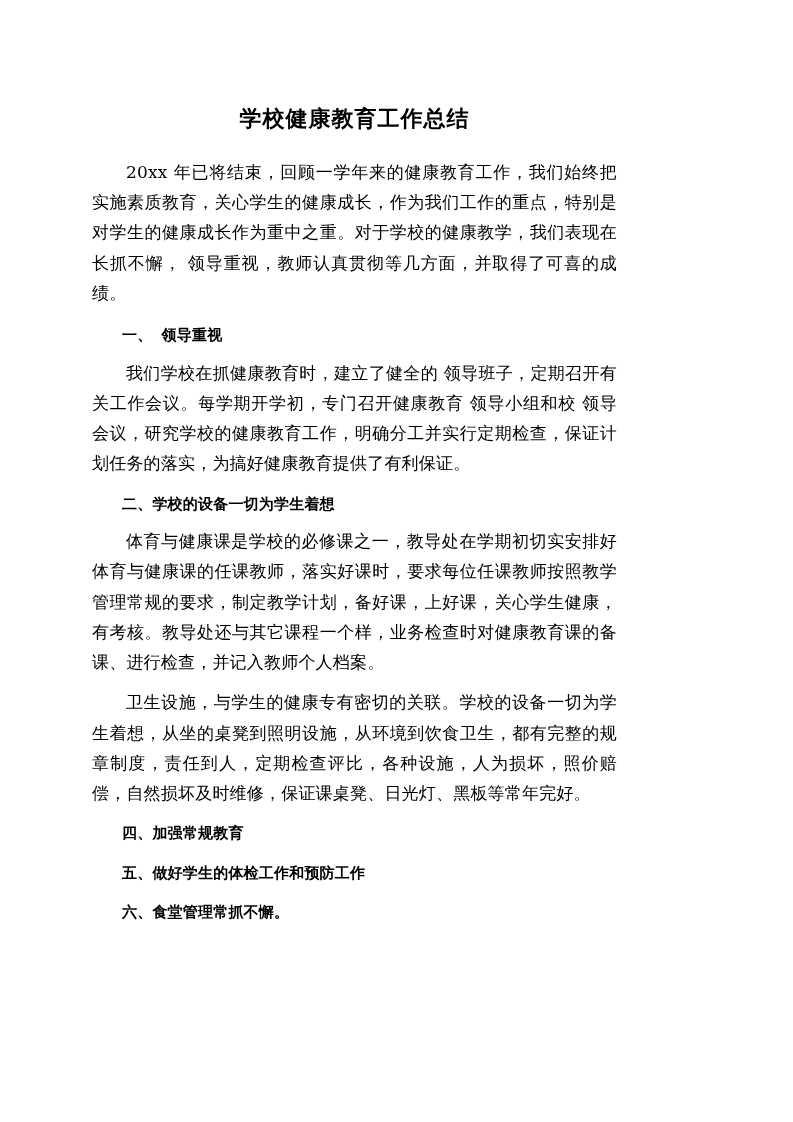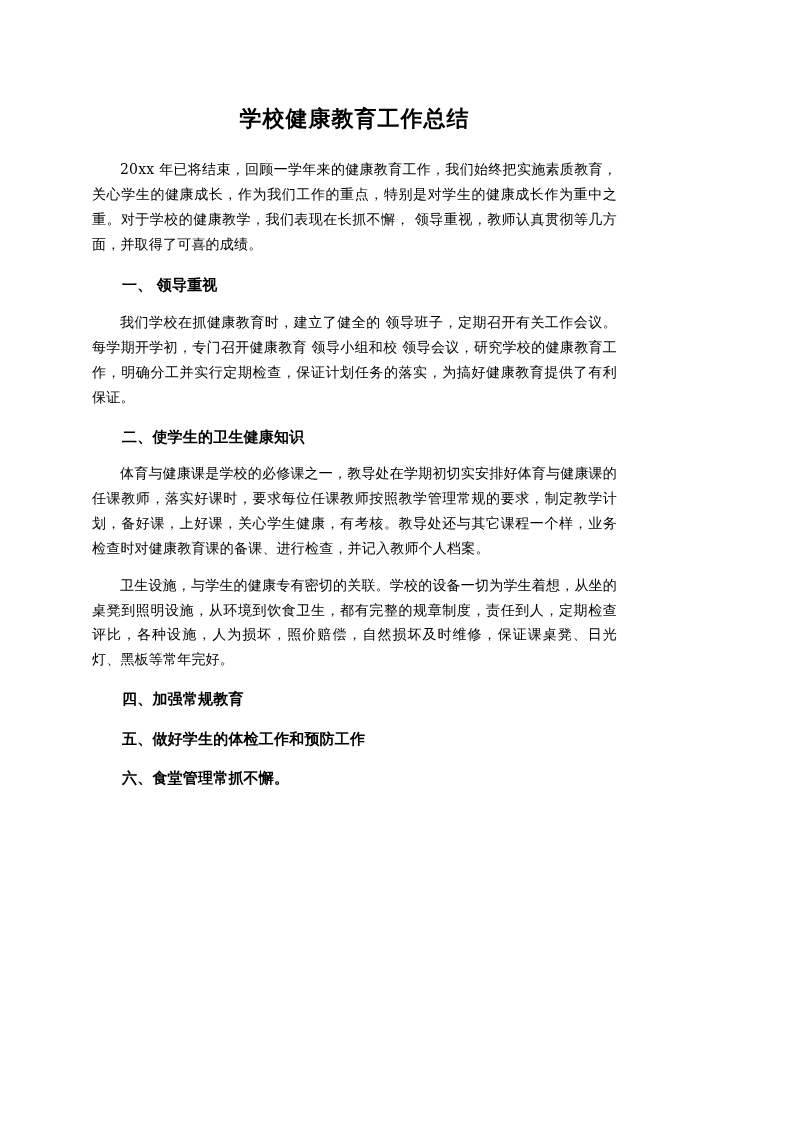--- a/index.html
+++ b/index.html
@@ -23,29 +23,29 @@
   .doc-title {
     text-align: center;
     font-family: "DejaVu Sans", "Liberation Sans", sans-serif;
     font-weight: bold;
     font-size: 22px;
     letter-spacing: 1px;
     margin: 8px 0 22px 0;
     line-height: 1.4;
   }
   .para {
-    font-size: 14px;
+    font-size: 17px;
     line-height: 1.78;
     text-align: justify;
     text-indent: 2em;
-    margin: 12px 0 10px 0;
+    margin: 4px 0 10px 0;
     letter-spacing: 0.2px;
   }
   .heading {
-    font-family: Liberation Sans, sans-serif;
+    font-family: Liberation Mono, monospace;
     font-weight: bold;
     font-size: 15px;
     line-height: 1.7;
     text-indent: 2em;
     margin: 14px 0 8px 0;
     letter-spacing: 0.2px;
   }
   .section:first-of-type .heading {
     margin-top: 16px;
   }
@@ -58,21 +58,21 @@
   <h1 class="doc-title">学校健康教育工作总结</h1>
 
   <p class="para">20xx 年已将结束，回顾一学年来的健康教育工作，我们始终把实施素质教育，关心学生的健康成长，作为我们工作的重点，特别是对学生的健康成长作为重中之重。对于学校的健康教学，我们表现在长抓不懈， 领导重视，教师认真贯彻等几方面，并取得了可喜的成绩。</p>
 
   <div class="section">
     <div class="heading">一、 领导重视</div>
     <p class="para">我们学校在抓健康教育时，建立了健全的 领导班子，定期召开有关工作会议。每学期开学初，专门召开健康教育 领导小组和校 领导会议，研究学校的健康教育工作，明确分工并实行定期检查，保证计划任务的落实，为搞好健康教育提供了有利保证。</p>
   </div>
 
   <div class="section">
-    <div class="heading">二、使学生的卫生健康知识</div>
+    <div class="heading">二、学校的设备一切为学生着想</div>
     <p class="para">体育与健康课是学校的必修课之一，教导处在学期初切实安排好体育与健康课的任课教师，落实好课时，要求每位任课教师按照教学管理常规的要求，制定教学计划，备好课，上好课，关心学生健康，有考核。教导处还与其它课程一个样，业务检查时对健康教育课的备课、进行检查，并记入教师个人档案。</p>
   </div>
 
   <div class="section">
     <p class="para">卫生设施，与学生的健康专有密切的关联。学校的设备一切为学生着想，从坐的桌凳到照明设施，从环境到饮食卫生，都有完整的规章制度，责任到人，定期检查评比，各种设施，人为损坏，照价赔偿，自然损坏及时维修，保证课桌凳、日光灯、黑板等常年完好。</p>
   </div>
 
   <div class="section">
     <div class="heading">四、加强常规教育</div>
   </div>

